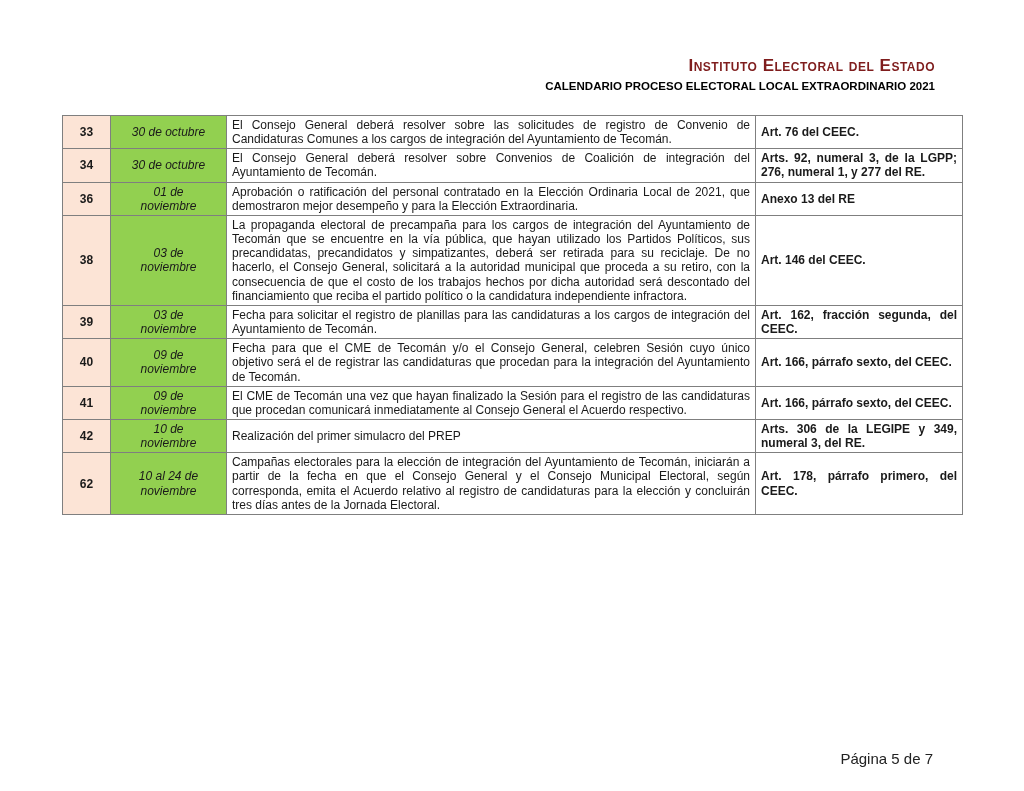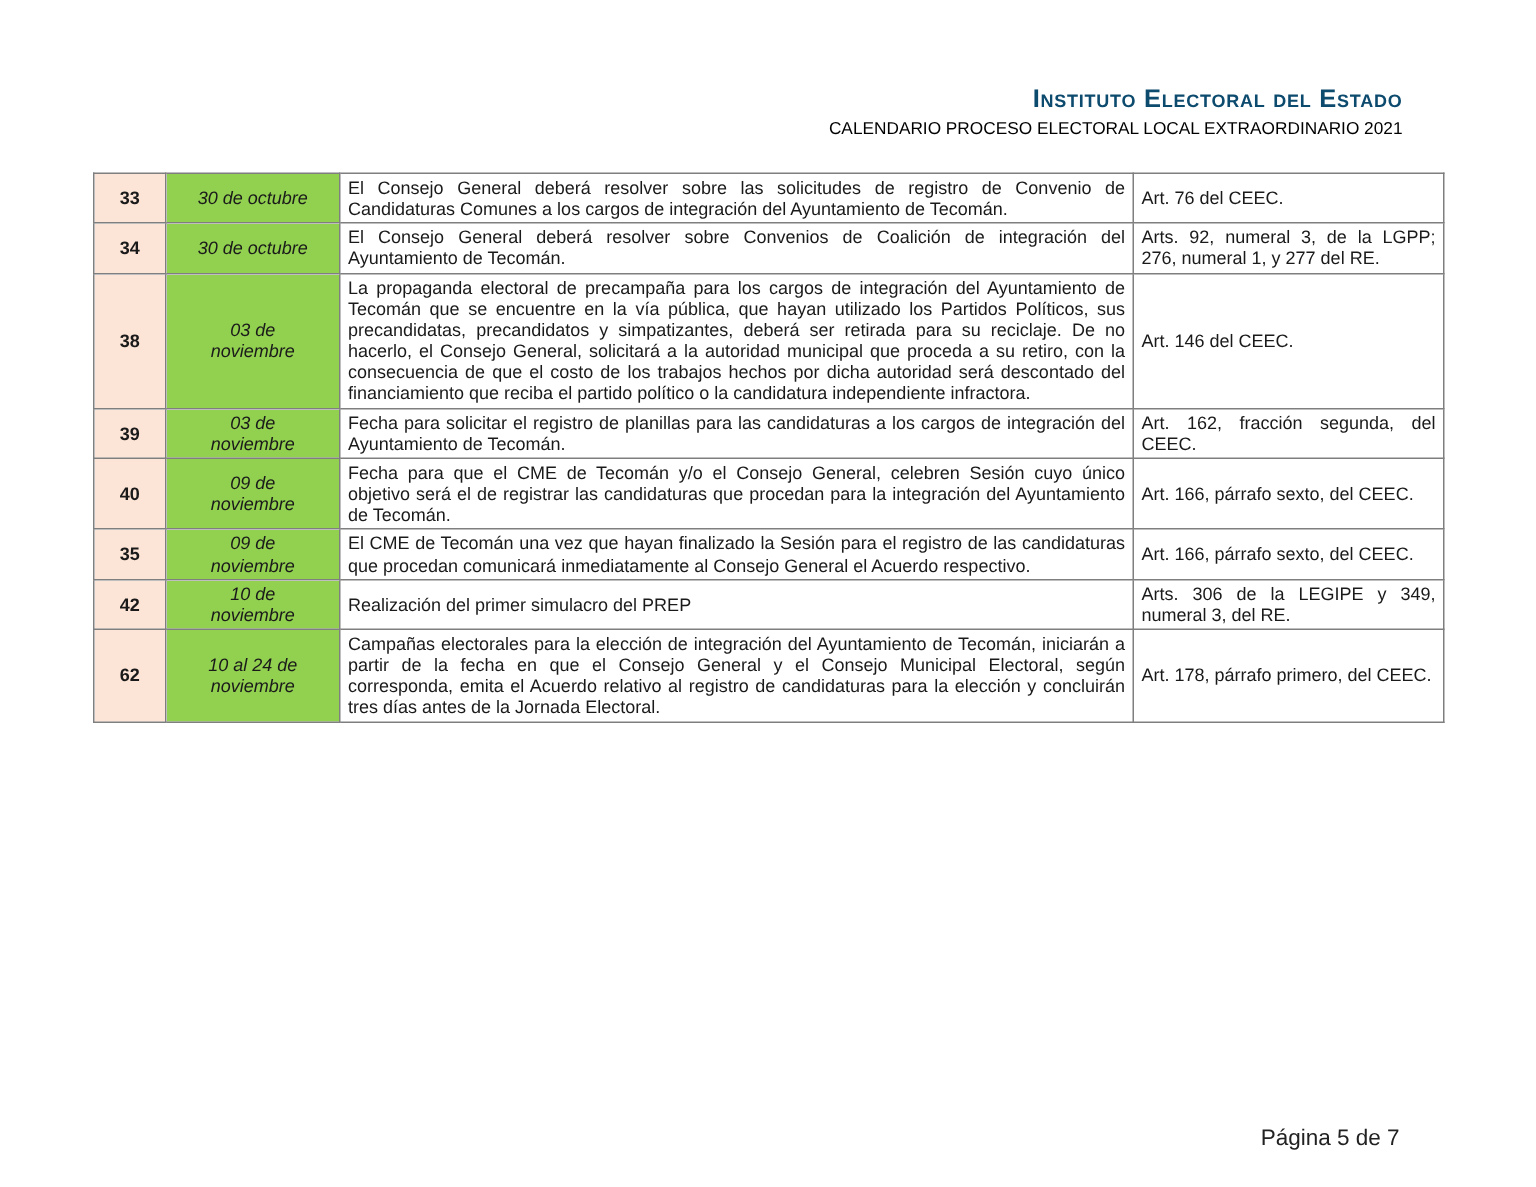--- a/index.html
+++ b/index.html
@@ -21,25 +21,25 @@
     position:absolute;
     top:56px;
     right:89px;
     text-align:right;
   }
   .doc-title{
     font-size:17px;
     font-weight:bold;
     font-variant:small-caps;
     letter-spacing:0.5px;
-    color:#0c4a6e;
+    color:#7f1d1d;
   }
   .doc-subtitle{
     font-size:11.5px;
-    font-weight:normal;
+    font-weight:bold;
     margin-top:4px;
     color:#000;
   }
   table.calendar{
     position:absolute;
     top:115px;
     left:62px;
     width:900px;
     border-collapse:collapse;
     table-layout:fixed;
@@ -67,20 +67,21 @@
     white-space:pre-line;
     font-style:italic;
   }
   td.cell-desc{
     text-align:justify;
     padding:3px 7px;
   }
   td.cell-ref{
     text-align:justify;
     padding:3px 7px;
+    font-weight:bold;
   }
   .doc-footer{
     position:absolute;
     top:750px;
     right:91px;
     font-size:15px;
     color:#222;
   }
 </style>
 </head>
@@ -105,20 +106,27 @@
     <td class="cell-desc">El Consejo General deberá resolver sobre las solicitudes de registro de Convenio de Candidaturas Comunes a los cargos de integración del Ayuntamiento de Tecomán.</td>
     <td class="cell-ref">Art. 76 del CEEC.</td>
   </tr>
       <tr>
     <td class="cell-num">34</td>
     <td class="cell-date">30 de octubre</td>
     <td class="cell-desc">El Consejo General deberá resolver sobre Convenios de Coalición de integración del Ayuntamiento de Tecomán.</td>
     <td class="cell-ref">Arts. 92, numeral 3, de la LGPP; 276, numeral 1, y 277 del RE.</td>
   </tr>
       <tr>
+    <td class="cell-num">36</td>
+    <td class="cell-date">01 de
+noviembre</td>
+    <td class="cell-desc">Aprobación o ratificación del personal contratado en la Elección Ordinaria Local de 2021, que demostraron mejor desempeño y para la Elección Extraordinaria.</td>
+    <td class="cell-ref">Anexo 13 del RE</td>
+  </tr>
+      <tr>
     <td class="cell-num">38</td>
     <td class="cell-date">03 de
 noviembre</td>
     <td class="cell-desc">La propaganda electoral de precampaña para los cargos de integración del Ayuntamiento de Tecomán que se encuentre en la vía pública, que hayan utilizado los Partidos Políticos, sus precandidatas, precandidatos y simpatizantes, deberá ser retirada para su reciclaje. De no hacerlo, el Consejo General, solicitará a la autoridad municipal que proceda a su retiro, con la consecuencia de que el costo de los trabajos hechos por dicha autoridad será descontado del financiamiento que reciba el partido político o la candidatura independiente infractora.</td>
     <td class="cell-ref">Art. 146 del CEEC.</td>
   </tr>
       <tr>
     <td class="cell-num">39</td>
     <td class="cell-date">03 de
 noviembre</td>
@@ -126,21 +134,21 @@
     <td class="cell-ref">Art. 162, fracción segunda, del CEEC.</td>
   </tr>
       <tr>
     <td class="cell-num">40</td>
     <td class="cell-date">09 de
 noviembre</td>
     <td class="cell-desc">Fecha para que el CME de Tecomán y/o el Consejo General, celebren Sesión cuyo único objetivo será el de registrar las candidaturas que procedan para la integración del Ayuntamiento de Tecomán.</td>
     <td class="cell-ref">Art. 166, párrafo sexto, del CEEC.</td>
   </tr>
       <tr>
-    <td class="cell-num">35</td>
+    <td class="cell-num">41</td>
     <td class="cell-date">09 de
 noviembre</td>
     <td class="cell-desc">El CME de Tecomán una vez que hayan finalizado la Sesión para el registro de las candidaturas que procedan comunicará inmediatamente al Consejo General el Acuerdo respectivo.</td>
     <td class="cell-ref">Art. 166, párrafo sexto, del CEEC.</td>
   </tr>
       <tr>
     <td class="cell-num">42</td>
     <td class="cell-date">10 de
 noviembre</td>
     <td class="cell-desc">Realización del primer simulacro del PREP</td>

